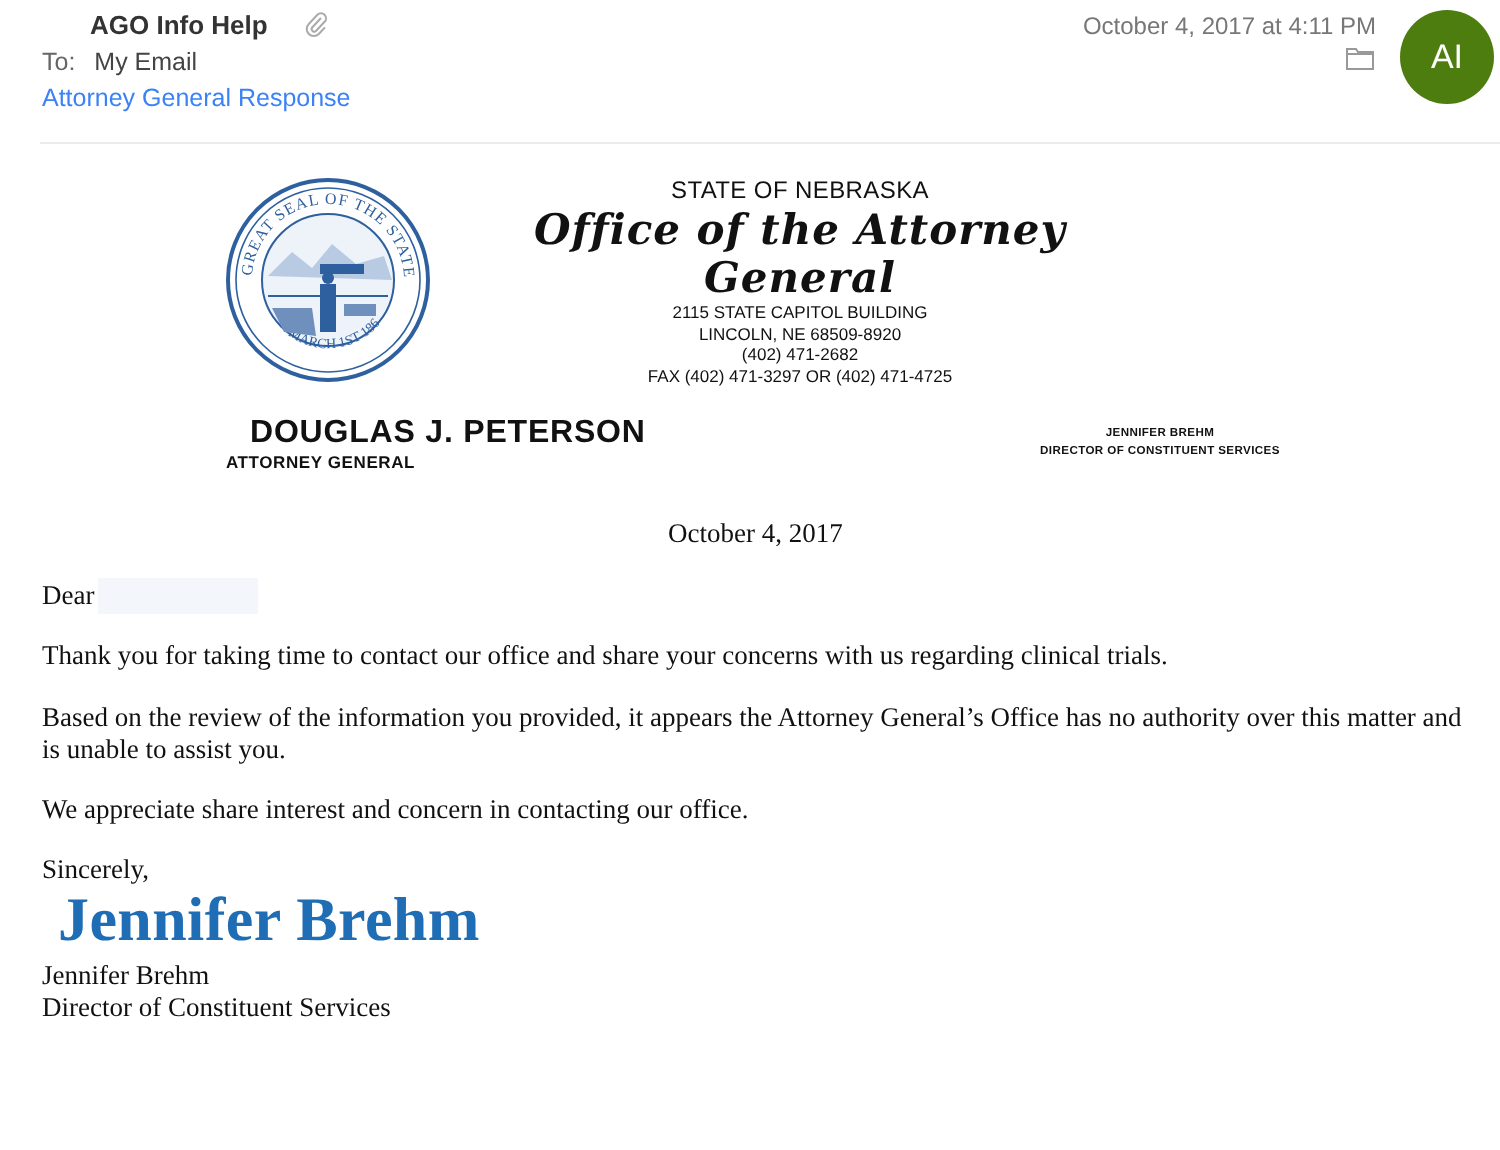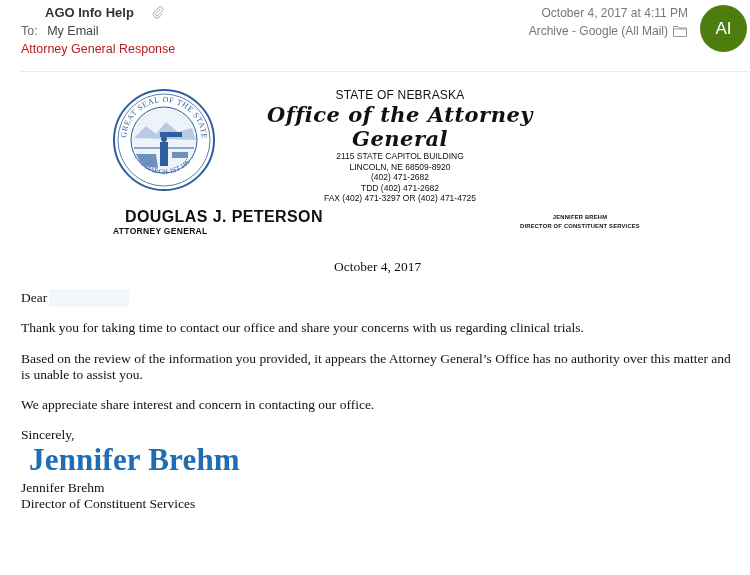--- a/index.html
+++ b/index.html
@@ -6,21 +6,21 @@
   html, body { width: 750px; height: 575px; background: #ffffff; overflow: hidden; }
   body { position: relative; font-family: "Liberation Sans", sans-serif; color: #222; }
 
   
   .mail-header { position: absolute; left: 0; top: 0; width: 750px; height: 72px; }
   .sender-row { position: absolute; left: 21px; top: 5px; display: flex; align-items: flex-start; margin-left: 24px; }
   .sender { font-size: 13px; font-weight: bold; color: #333; }
   .clip { margin-left: 18px; width: 12px; height: 14px; }
   .to-row { position: absolute; left: 21px; top: 24px; font-size: 12.5px; color: #444; }
   .to-row .to-label { color: #666; margin-right: 6px; }
-  .subject { position: absolute; left: 21px; top: 42px; font-size: 12.5px; color: #b91c1c; }
+  .subject { position: absolute; left: 21px; top: 42px; font-size: 12.5px; color: #3b82f6; }
 
   .meta-date { position: absolute; right: 62px; top: 6px; font-size: 12px; color: #777; }
   .meta-folder { position: absolute; right: 63px; top: 24px; font-size: 12px; color: #777; display: flex; align-items: center; }
   .folder-icon { margin-left: 5px; width: 14px; height: 11px; }
   .avatar { position: absolute; left: 700px; top: 5px; width: 47px; height: 47px; border-radius: 50%;
             background: #4d7c0f; color: #fff; font-size: 17px; display: flex; align-items: center; justify-content: center; }
 
   .divider { position: absolute; left: 20px; right: 0; top: 71px; height: 1px; background: #ebebeb; }
 
   
@@ -62,21 +62,20 @@
     </svg>
   </div>
   <div class="to-row">
     <span class="to-label">To:</span>
     <span>My Email</span>
   </div>
   <div class="subject">Attorney  General Response</div>
 
   <div class="meta-date">October 4, 2017 at 4:11 PM</div>
   <div class="meta-folder">
-    <span>Archive - Google (All Mail)</span>
     <svg class="folder-icon" viewBox="0 0 14 11">
       <path d="M0.5 0.5 H5 L6 2 H13.5 V10.5 H0.5 Z M0.5 3 H13.5" fill="none" stroke="#999" stroke-width="1"></path>
     </svg>
   </div>
   <div class="avatar">AI</div>
 </div>
 <div class="divider"></div>
 
 <svg class="seal" viewBox="0 0 104 104">
   <circle cx="52" cy="52" r="50" fill="#fff" stroke="#2e5f9e" stroke-width="2"></circle>
@@ -100,21 +99,20 @@
   <circle cx="52" cy="51" r="3" fill="#2e5f9e"></circle>
   <rect x="60" y="64" width="16" height="6" fill="#6f8fbd"></rect>
 </svg>
 
 <div class="lh-center">
   <div class="lh-state">STATE OF NEBRASKA</div>
   <div class="lh-office">Office of the Attorney General</div>
   <div class="lh-line">2115 STATE CAPITOL BUILDING</div>
   <div class="lh-line">LINCOLN, NE 68509-8920</div>
   <div class="lh-line">(402) 471-2682</div>
-  <div class="lh-line">TDD (402) 471-2682</div>
   <div class="lh-line">FAX (402) 471-3297 OR (402) 471-4725</div>
 </div>
 
 <div class="lh-left">
   <div class="name">DOUGLAS J. PETERSON</div>
   <div class="title">ATTORNEY GENERAL</div>
 </div>
 <div class="lh-right">
   <div>JENNIFER BREHM</div>
   <div>DIRECTOR OF CONSTITUENT SERVICES</div>

